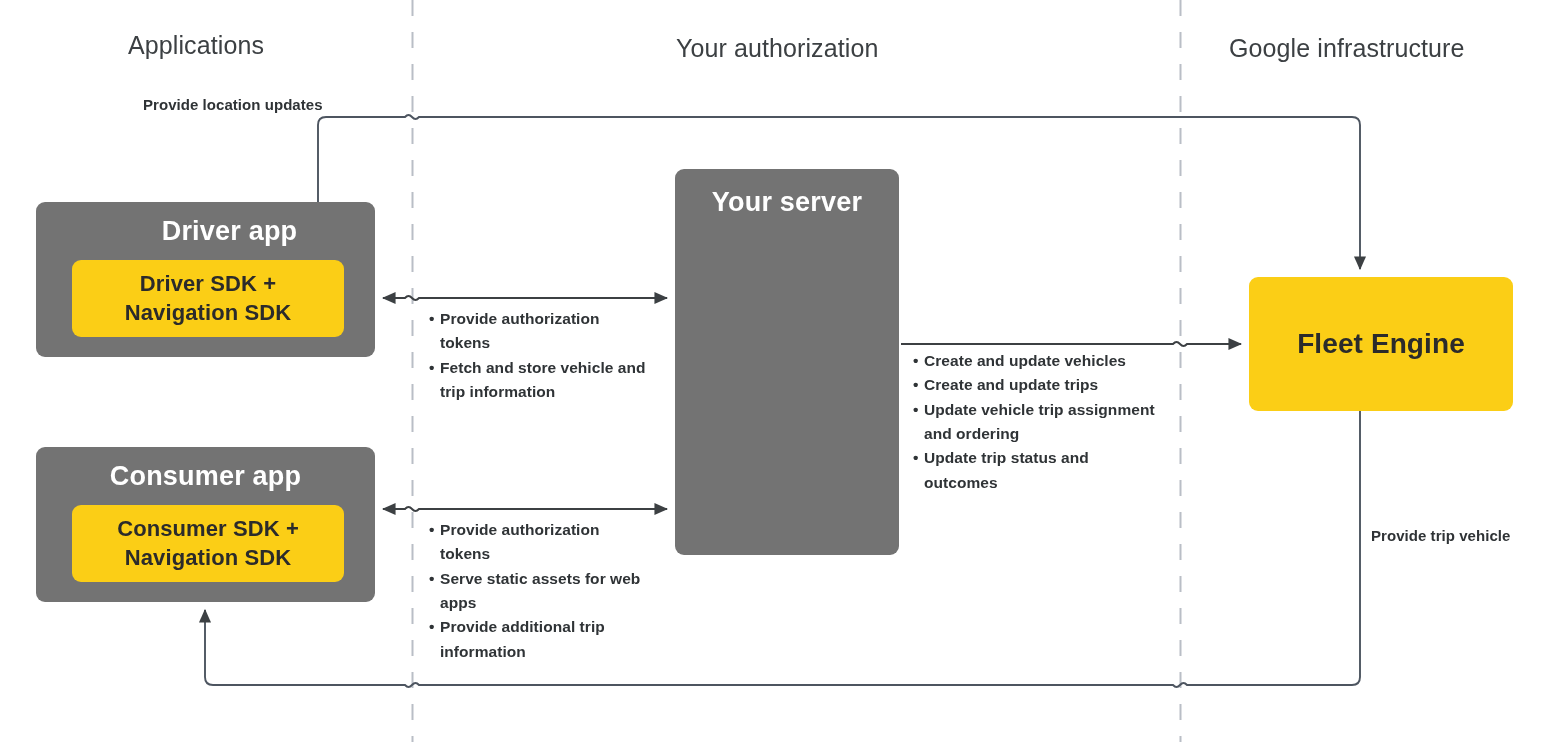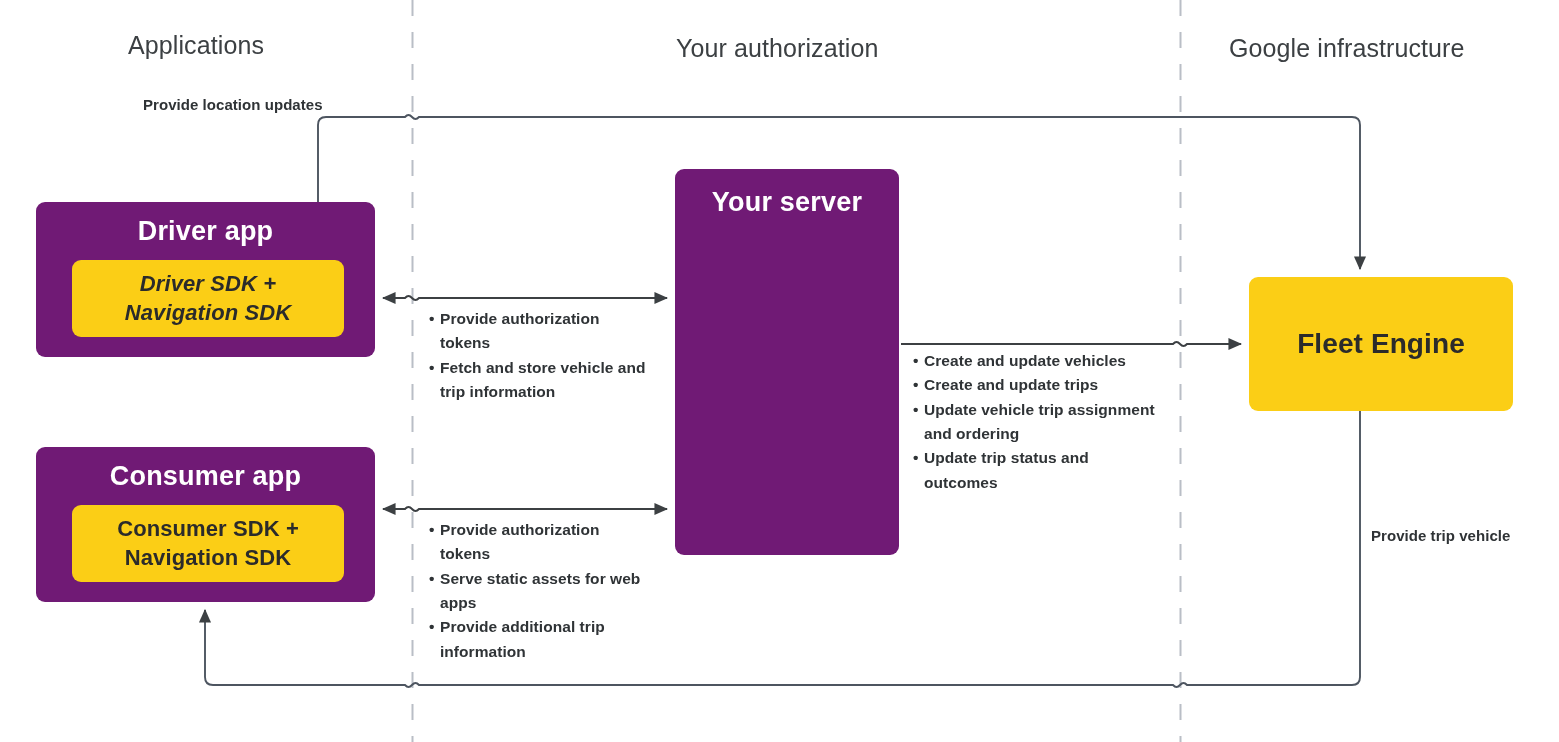--- a/index.html
+++ b/index.html
@@ -39,21 +39,21 @@
   #hdr-applications { left: 128px; top: 31px; }
   #hdr-your-infra   { left: 676px; top: 34px; }
   #hdr-google-infra { left: 1229px; top: 34px; }
 
   
   .node {
     position: absolute;
     box-sizing: border-box;
     border-radius: 9px;
   }
-  .node-blue  { background: #701a75; }
+  .node-blue  { background: #737373; }
   .node-yellow{ background: #FBCE16; }
 
   .node-title-blue {
     position: absolute;
     width: 100%;
     text-align: center;
     color: #ffffff;
     font-family: "Liberation Sans", sans-serif;
     font-weight: bold;
     font-size: 27px;
@@ -63,25 +63,25 @@
     color: #2b2b2b;
     font-family: "Liberation Sans", sans-serif;
     font-weight: bold;
     font-size: 22px;
     text-align: center;
     line-height: 1.30;
     letter-spacing: 0.1px;
   }
 
   
-  #driver-app    { left: 36px;  top: 202px; width: 339px; height: 155px; }
+  #driver-app    { left: 36px;  top: 202px; width: 339px; height: 155px; padding-left: 24px; }
   #driver-app .node-title-blue { top: 14px; }
   #driver-sdk    { position:absolute; left: 36px; top: 58px; width: 272px; height: 77px;
                    border-radius: 9px; background: #FBCE16;
-                   display: flex; align-items: center; justify-content: center; font-style: italic; }
+                   display: flex; align-items: center; justify-content: center; }
 
   
   #consumer-app  { left: 36px;  top: 447px; width: 339px; height: 155px; }
   #consumer-app .node-title-blue { top: 14px; }
   #consumer-sdk  { position:absolute; left: 36px; top: 58px; width: 272px; height: 77px;
                    border-radius: 9px; background: #FBCE16;
                    display: flex; align-items: center; justify-content: center; }
 
   
   #your-server   { left: 675px; top: 169px; width: 224px; height: 386px; }

